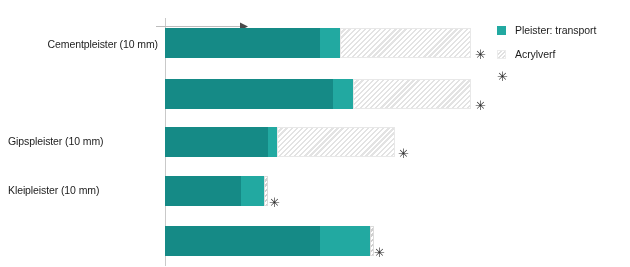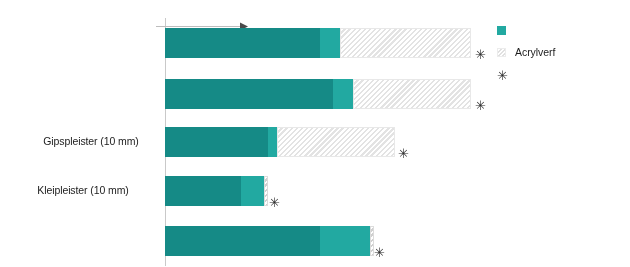--- a/index.html
+++ b/index.html
@@ -105,43 +105,44 @@
 
     <div class="axis-line"></div>
 
     <div class="arrow-wrap">
       <svg width="95" height="12" viewBox="0 0 95 12" xmlns="http://www.w3.org/2000/svg">
         <line x1="0" y1="6.5" x2="84" y2="6.5" stroke="#bdbdbd" stroke-width="1.2"></line>
         <path d="M84,2.5 L92,6.5 L84,10.5 Z" fill="#4a4a4a"></path>
       </svg>
     </div>
 
+    <div class="cat-label" style="top:38px;width:150px;left:8px;text-align:right;">Cementpleister (10 mm)</div>
     <div class="row" style="top:28px;">
       <div class="seg seg-prod" style="left:0px;width:155px;"></div>
       <div class="seg seg-trans" style="left:155px;width:20px;"></div>
       <div class="seg seg-acryl" style="left:175px;width:131px;"></div>
       <div class="star" style="left:310px;top:20px;">✳</div>
     </div>
 
     <div class="row" style="top:79px;">
       <div class="seg seg-prod" style="left:0px;width:168px;"></div>
       <div class="seg seg-trans" style="left:168px;width:20px;"></div>
       <div class="seg seg-acryl" style="left:188px;width:118px;"></div>
       <div class="star" style="left:310px;top:20px;">✳</div>
     </div>
 
-    <div class="cat-label" style="top:135px;width:150px;left:16px;text-align:center;">Gipspleister (10 mm)</div>
+    <div class="cat-label" style="top:135px;width:150px;left:8px;text-align:left;">Gipspleister (10 mm)</div>
     <div class="row" style="top:127px;">
       <div class="seg seg-prod" style="left:0px;width:103px;"></div>
       <div class="seg seg-trans" style="left:103px;width:9px;"></div>
       <div class="seg seg-acryl" style="left:112px;width:118px;"></div>
       <div class="star" style="left:233px;top:20px;">✳</div>
     </div>
 
-    <div class="cat-label" style="top:184px;width:150px;left:8px;text-align:center;">Kleipleister (10 mm)</div>
+    <div class="cat-label" style="top:184px;width:150px;left:8px;text-align:left;">Kleipleister (10 mm)</div>
     <div class="row" style="top:176px;">
       <div class="seg seg-prod" style="left:0px;width:76px;"></div>
       <div class="seg seg-trans" style="left:76px;width:23px;"></div>
       <div class="seg seg-kalk" style="left:99px;width:4px;"></div>
       <div class="star" style="left:104px;top:20px;">✳</div>
     </div>
 
     <div class="row" style="top:226px;">
       <div class="seg seg-prod" style="left:0px;width:155px;"></div>
       <div class="seg seg-trans" style="left:155px;width:50px;"></div>
@@ -149,20 +150,21 @@
       <div class="star" style="left:209px;top:20px;">✳</div>
     </div>
 
   </div>
 
   <div class="legend">
 
 
     <div class="legend-item">
       <span class="legend-marker m-trans"></span>
+      <span class="legend-text">Pleister: transport</span>
     </div>
 
     <div class="legend-item">
       <span class="legend-marker m-acryl"></span>
       <span class="legend-text">Acrylverf</span>
     </div>
 
 
     <div class="legend-item">
       <span class="legend-marker m-star">✳</span>

